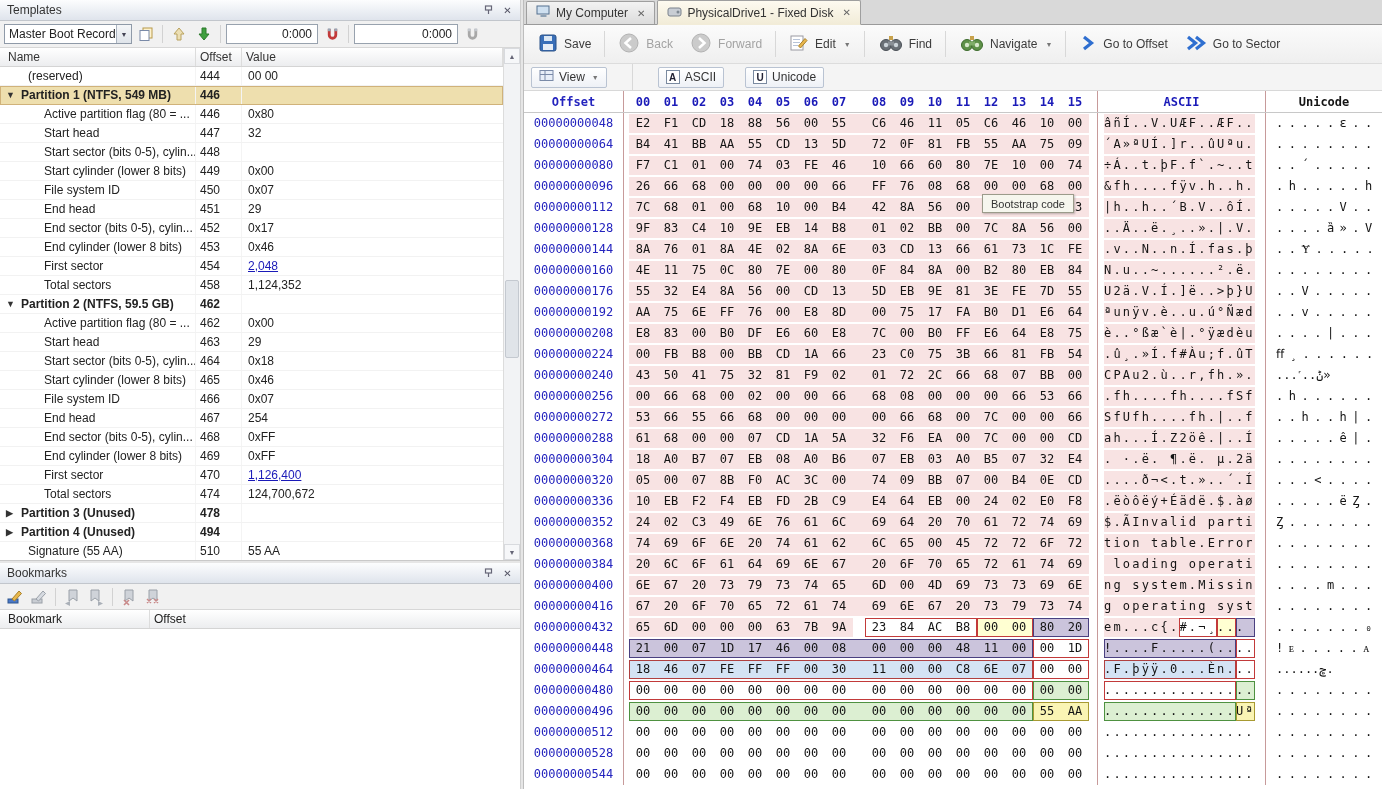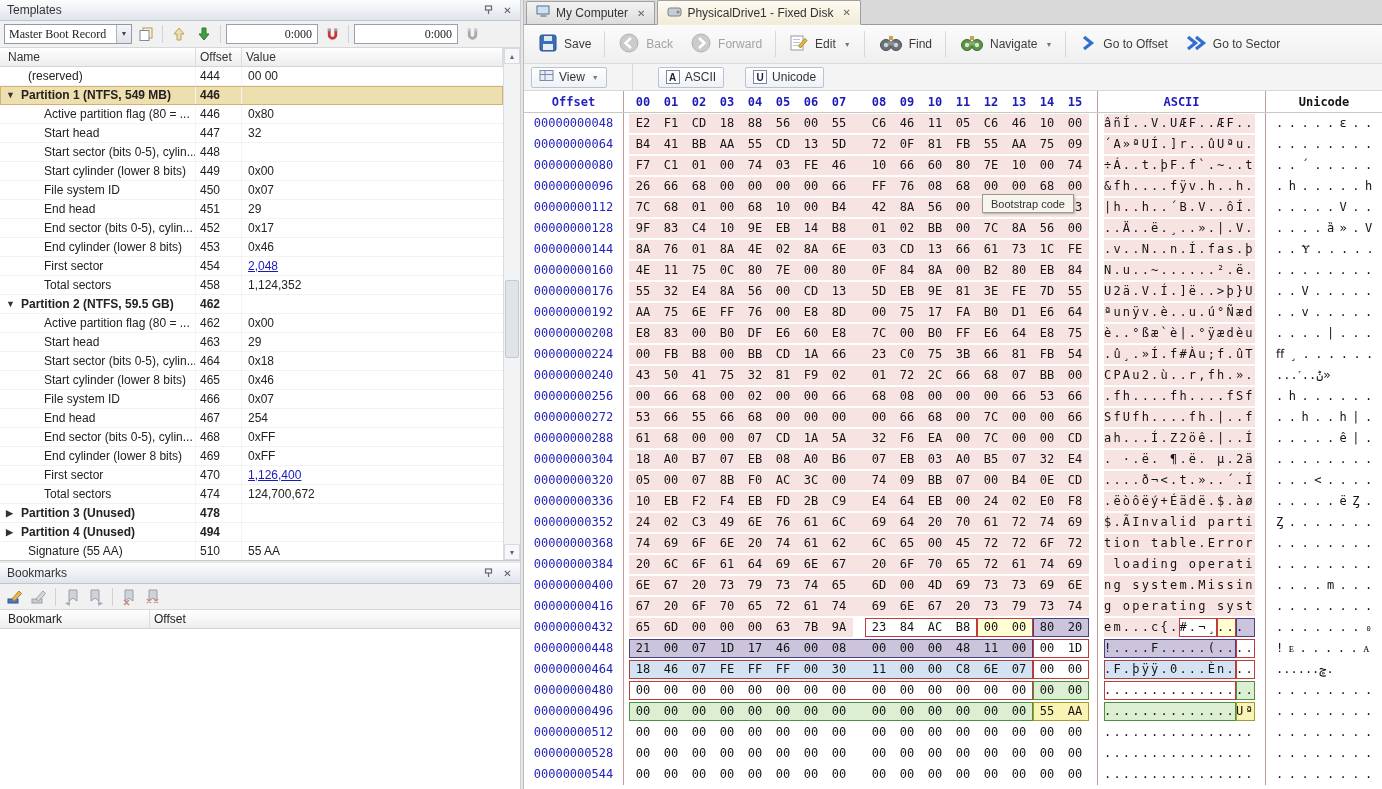--- a/index.html
+++ b/index.html
@@ -15,21 +15,21 @@
   .splitter-h { height:3px; background:#e6e6e6; border-top:1px solid #c9c9c9; }
   .bookmarks-panel { flex:1; }
 
   .panel-titlebar { height:21px; flex:none; display:flex; align-items:center; padding:0 4px 0 7px;
     background:linear-gradient(#fcfdfe,#dfe4ec); border-bottom:1px solid #c2c6cc; color:#333; }
   .panel-title { flex:1; }
   .titlebar-btn { width:17px; height:15px; display:flex; align-items:center; justify-content:center;
     color:#556; font-size:10px; margin-left:2px; }
 
   .tmpl-toolbar { height:27px; flex:none; display:flex; align-items:center; gap:3px; padding:0 4px;
-    background:#f1f1f1; border-bottom:1px solid #d7d7d7;font-family:Liberation Serif, serif; }
+    background:#f1f1f1; border-bottom:1px solid #d7d7d7; }
   .combo { width:128px; height:20px; background:#fff; border:1px solid #8f9aa8; display:flex; align-items:center; }
   .combo-text { flex:1; padding:0 4px; white-space:nowrap; overflow:hidden; }
   .combo-arrow { width:15px; height:100%; background:linear-gradient(#f4f6f8,#dfe4ea);
     border-left:1px solid #aab4c0; font-size:7px; display:flex; align-items:center; justify-content:center; color:#445; }
   .tb-icon { width:22px; height:20px; display:flex; align-items:center; justify-content:center; }
   .tb-sep { width:1px; height:18px; background:#d2d2d2; margin:0 2px; }
   .offset-input { height:20px; background:#fff; border:1px solid #98a2ae; display:flex; align-items:center;
     justify-content:flex-end; padding:0 5px; }
   .offset-input.w1 { width:92px; } .offset-input.w2 { width:104px; }
 

